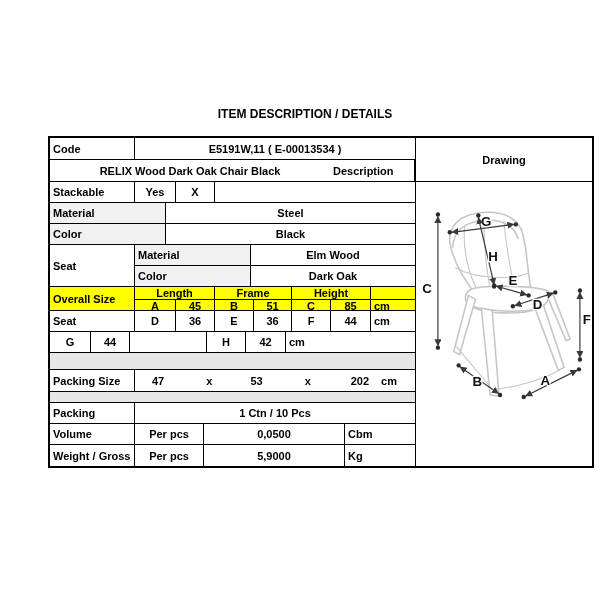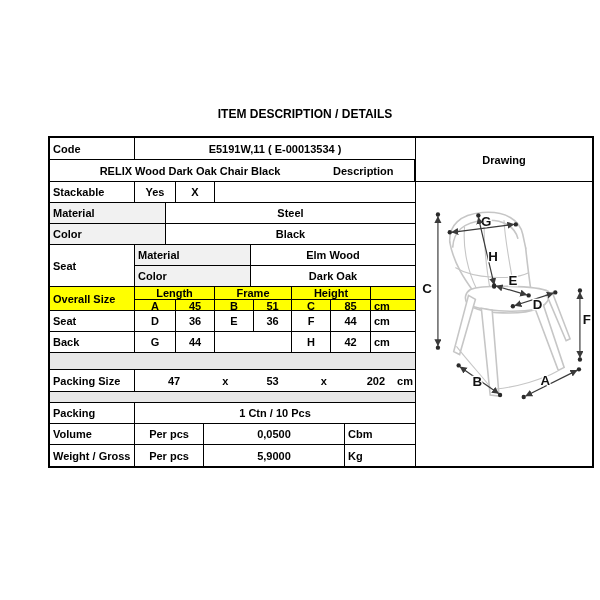--- a/index.html
+++ b/index.html
@@ -112,37 +112,36 @@
         <div class="c w41 cc">D</div>
         <div class="c w39 cc">36</div>
         <div class="c w39 cc">E</div>
         <div class="c w38 cc">36</div>
         <div class="c w39 cc">F</div>
         <div class="c w40 cc">44</div>
         <div class="c nb w44">cm</div>
       </div>
 
       <div class="r h21">
-        <div class="c wlab">Back</div>
         <div class="c w41 cc">G</div>
         <div class="c w39 cc">44</div>
         <div class="c w77"></div>
         <div class="c w39 cc">H</div>
         <div class="c w40 cc">42</div>
         <div class="c nb w44">cm</div>
       </div>
 
       <div class="r h17">
         <div class="c nb spacer" style="flex:1"></div>
       </div>
 
       <div class="r h22">
         <div class="c wlab">Packing Size</div>
         <div class="c nb w280 ps-parts">
-          <span style="margin-left:30px">47</span>
+          <span style="margin-left:14px">47</span>
           <span style="margin-left:42px">x</span>
           <span style="margin-left:38px">53</span>
           <span style="margin-left:42px">x</span>
           <span style="margin-left:40px">202</span>
           <span style="margin-left:12px">cm</span>
         </div>
       </div>
 
       <div class="r h11">
         <div class="c nb spacer" style="flex:1"></div>

